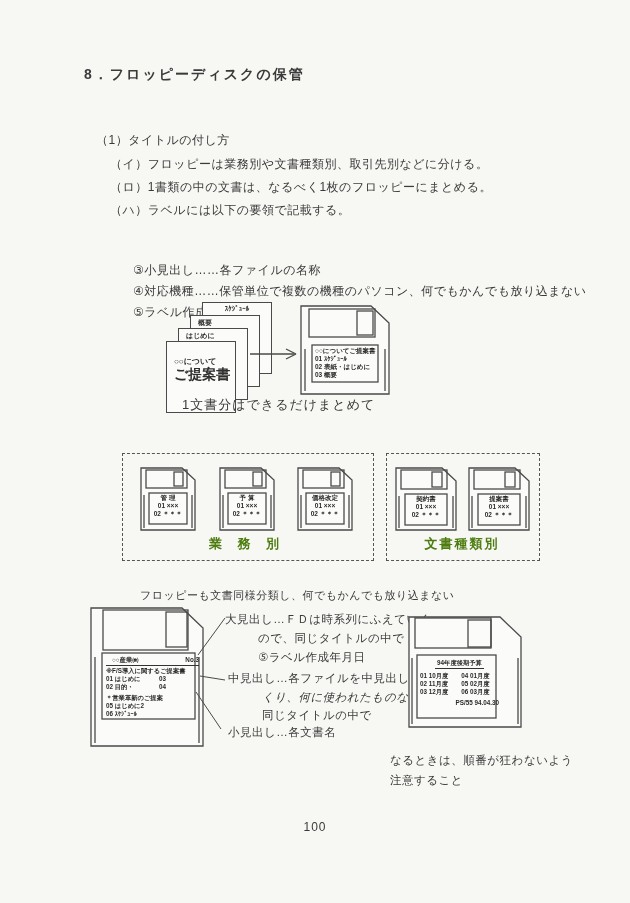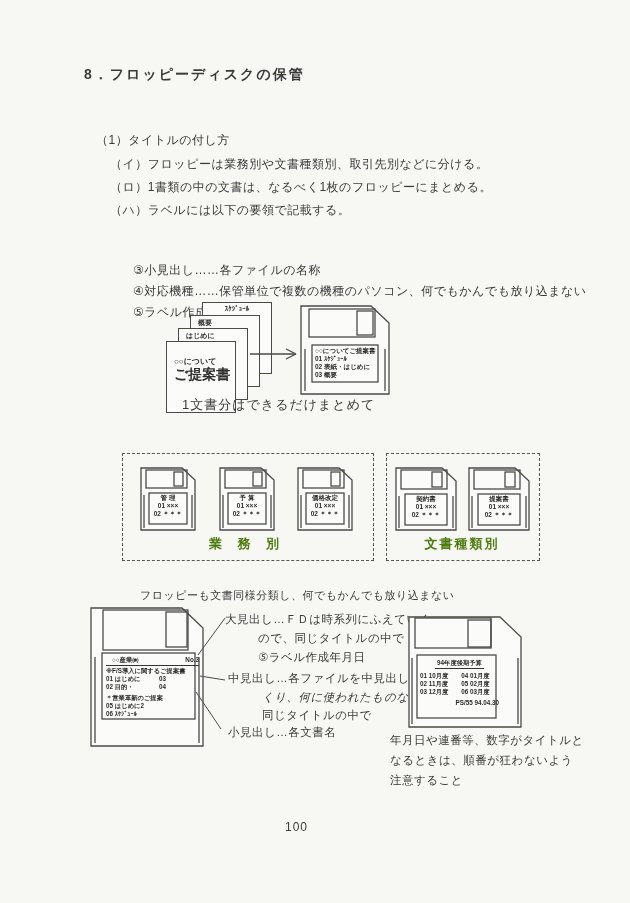--- a/index.html
+++ b/index.html
@@ -23,21 +23,21 @@
   .rowflex{display:flex;justify-content:space-between;border-bottom:1px solid #333;padding-bottom:1px;margin-bottom:1px;}
   .rowcols span{display:inline-block;}
   .c1{width:55%;}
   .c1b{width:50%;}
   .u-title{display:block;margin:0 auto 3px auto;width:fit-content;border-bottom:1px solid #333;padding:0 2px 1px 2px;}
   .dashedbox{position:absolute;border:1.4px dashed #555;background:transparent;}
   .boxcap{position:absolute;text-align:center;font-size:13px;font-weight:bold;color:#4d7c0f;}
   .cap{font-size:13px;letter-spacing:1px;}
   .note{font-size:11.5px;letter-spacing:0.5px;}
   .footer-right{text-align:right;margin-top:4px;}
-  .pagenum{font-size:12px;letter-spacing:1px;}
+  .pagenum{font-size:12px;letter-spacing:1px;text-align:center;}
 </style>
 </head>
 <body>
 
 <div class="page">
 
   <div class="t title" style="left:84px;top:66px;">8．フロッピーディスクの保管</div>
   <div class="t body12" style="left:96px;top:100px;">（1）タイトルの付し方</div>
   <div class="t body12" style="left:110px;top:124px;">（イ）フロッピーは業務別や文書種類別、取引先別などに分ける。</div>
   <div class="t body12" style="left:110px;top:147px;">（ロ）1書類の中の文書は、なるべく1枚のフロッピーにまとめる。</div>
@@ -232,19 +232,18 @@
         <span>05 02月度</span>
       </div>
       <div class="rowcols">
         <span class="c1b">03 12月度</span>
         <span>06 03月度</span>
       </div>
       <div class="footer-right">PS/55 94.04.30</div>
     </div>
   </div>
 
-  <div class="t note" style="left:390px;top:733px;">年月日や連番等、数字がタイトルと</div>
   <div class="t note" style="left:390px;top:753px;">なるときは、順番が狂わないよう</div>
   <div class="t note" style="left:390px;top:773px;">注意すること</div>
 
   <div class="t pagenum" style="left:285px;top:820px;width:60px;">100</div>
 
 </div>
 
 </body></html>

